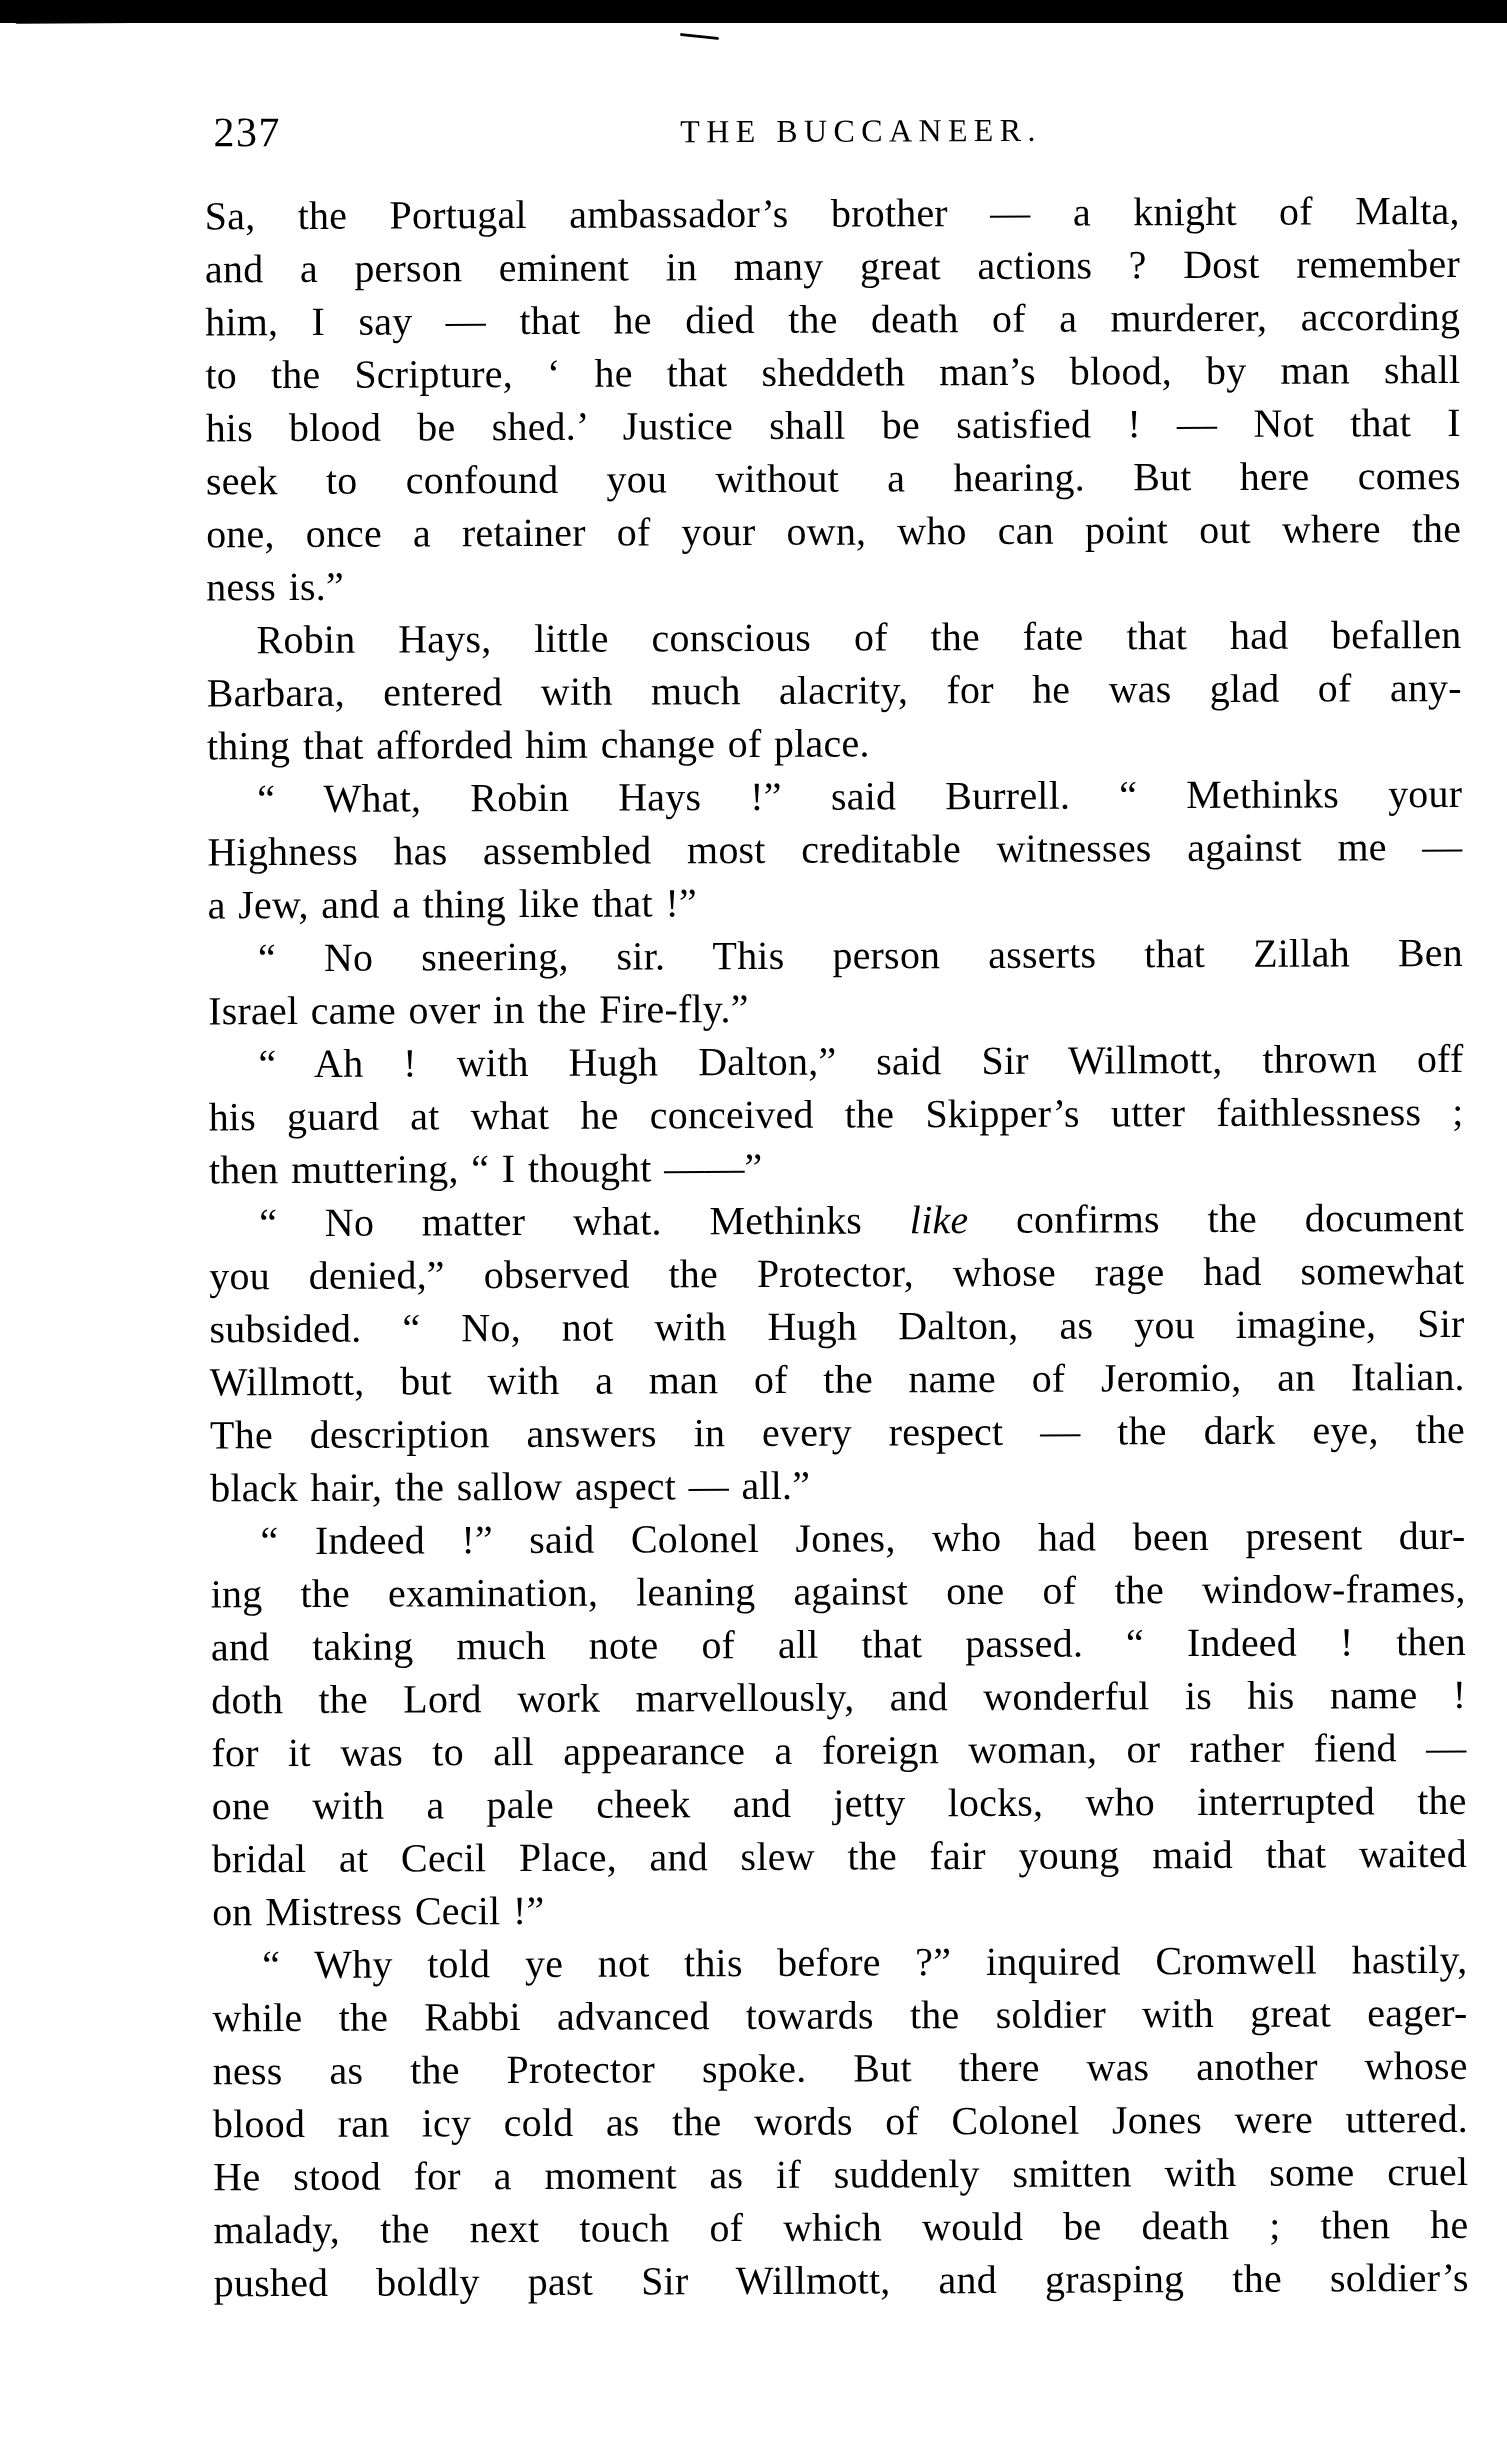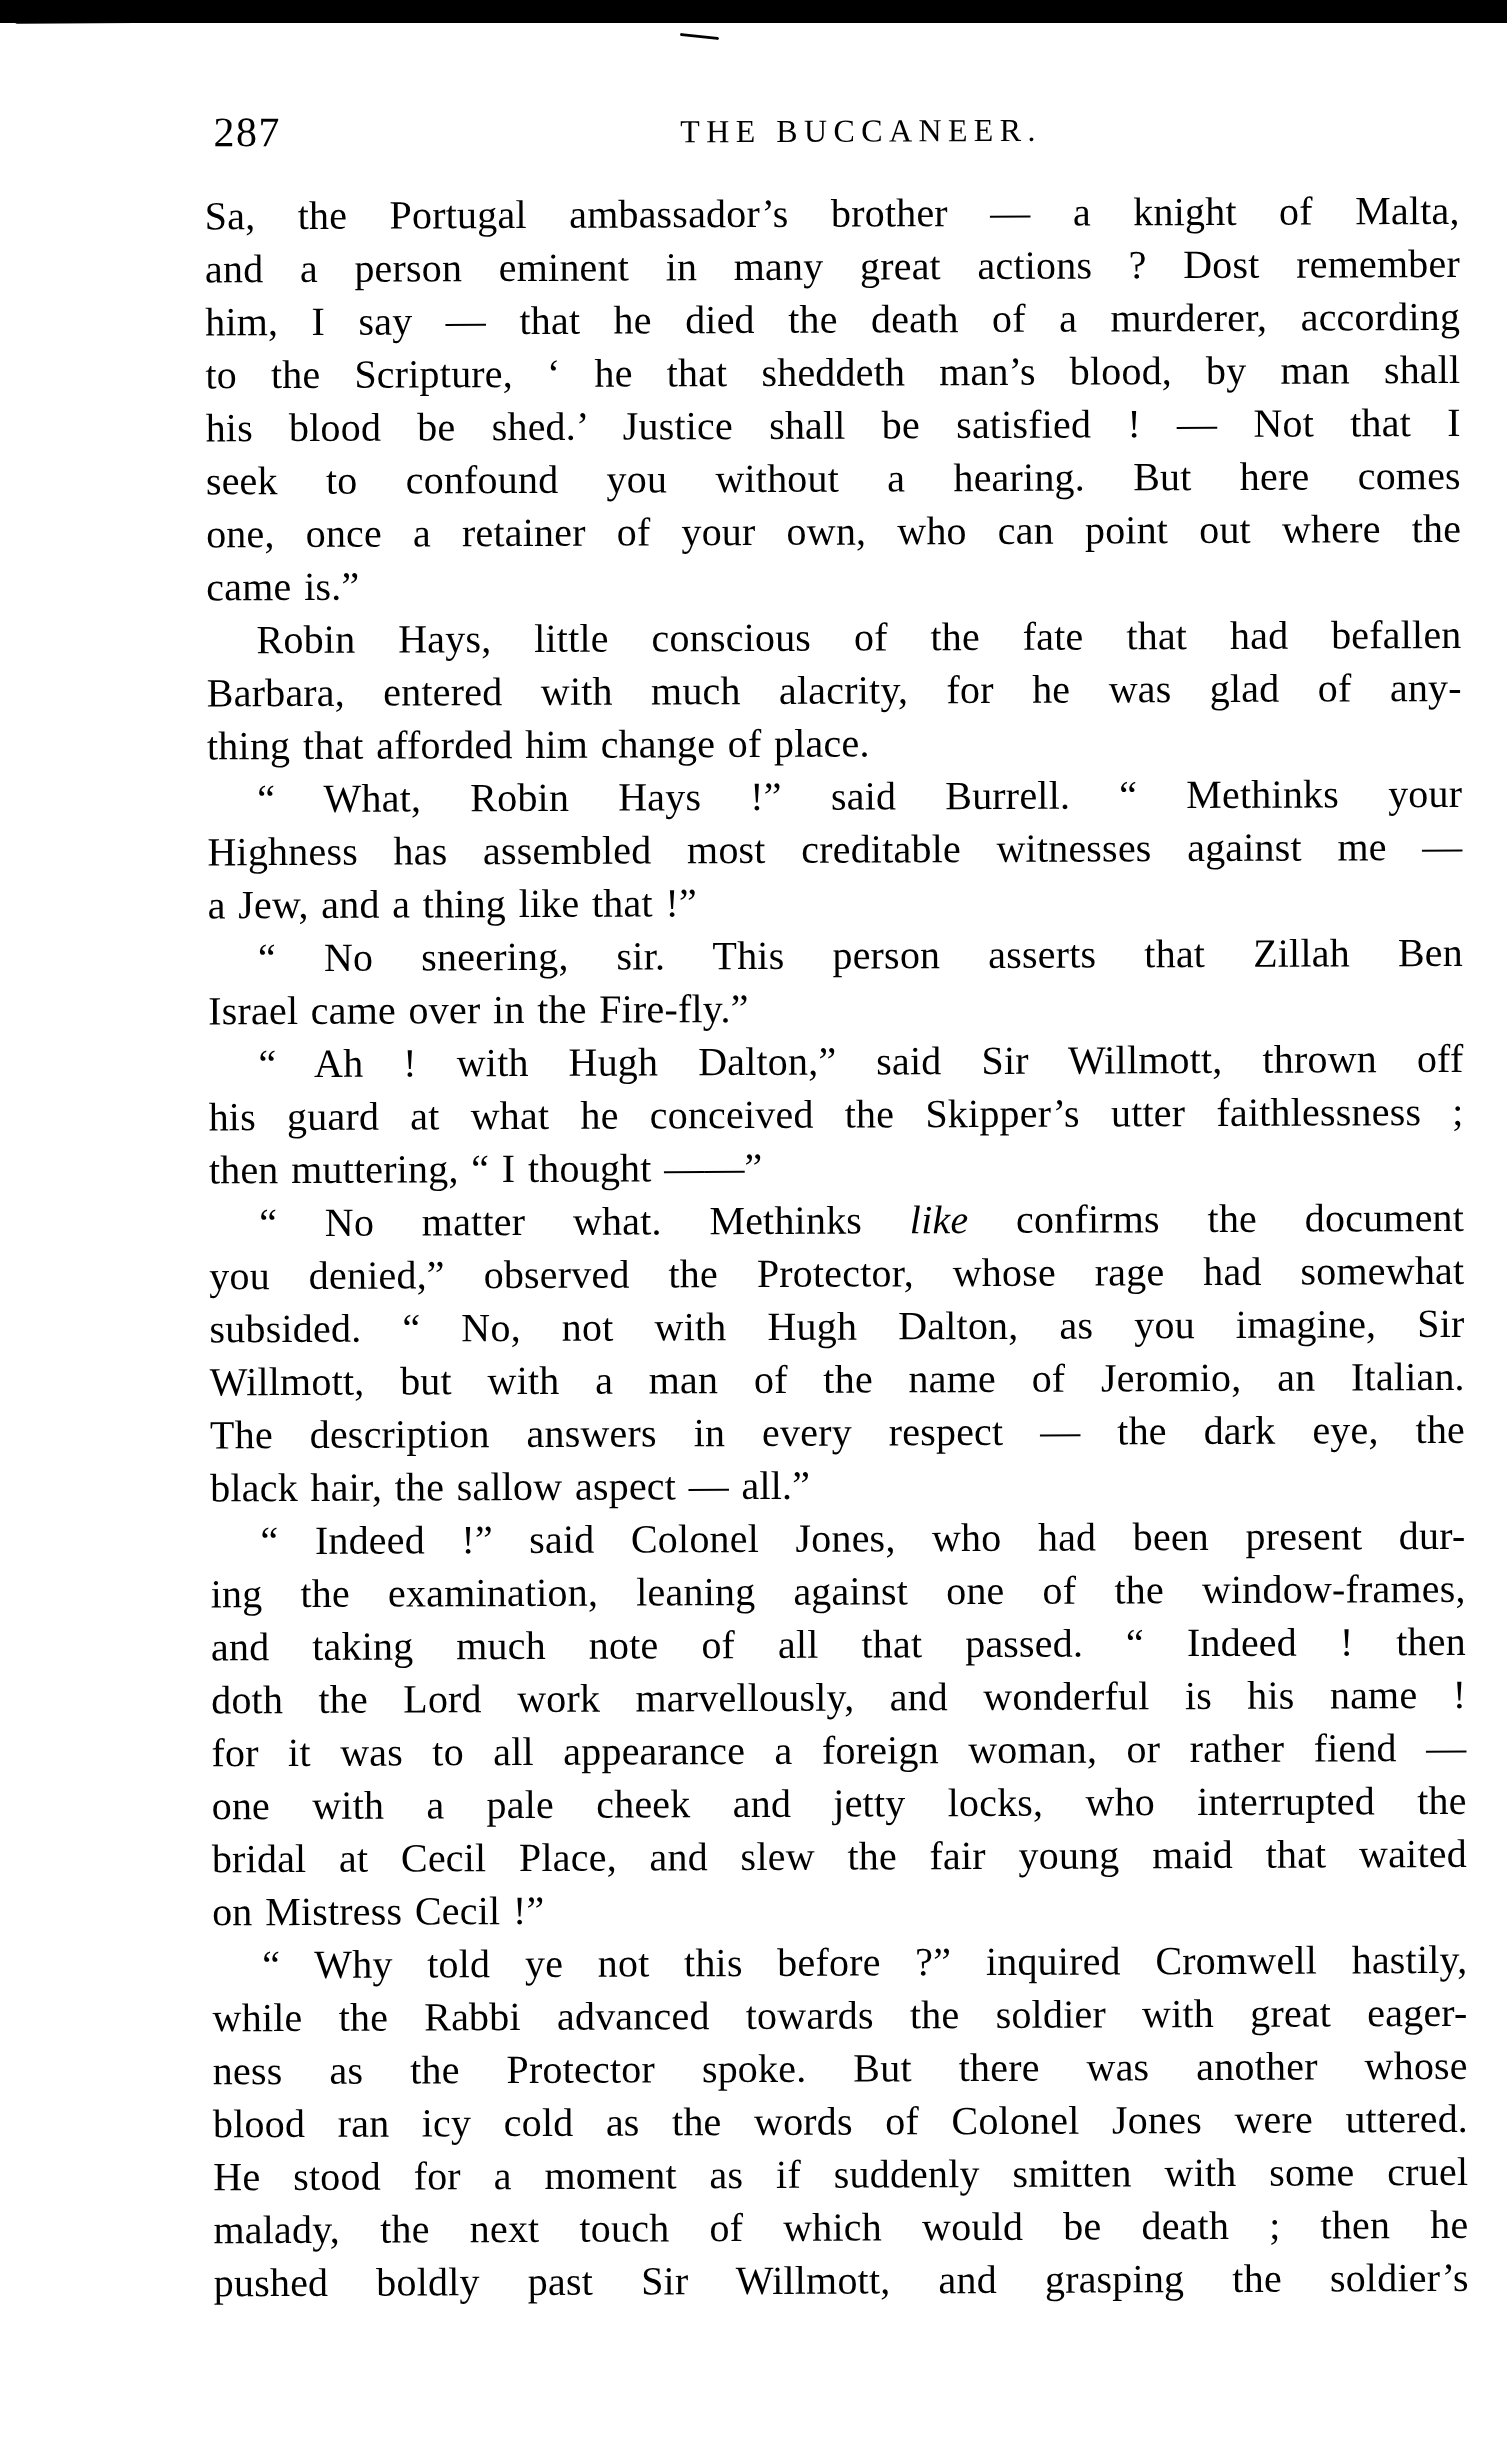--- a/index.html
+++ b/index.html
@@ -76,31 +76,31 @@
 </head>
 <body>
 
 <div class="scan-bar-top"></div>
 <div class="scan-streak streak-a"></div>
 <div class="scan-streak streak-b"></div>
 <div class="scan-streak streak-c"></div>
 <div class="scan-streak ink-speck"></div>
 
 <div class="sheet">
-  <div class="page-number">287</div>
+  <div class="page-number">237</div>
   <div class="running-title">THE BUCCANEER.</div>
   <div class="body-text">
       <div class="line"><span>Sa, the Portugal ambassador’s brother — a knight of Malta,</span></div>
       <div class="line"><span>and a person eminent in many great actions ?  Dost remember</span></div>
       <div class="line"><span>him, I say — that he died the death of a murderer, according</span></div>
       <div class="line"><span>to the Scripture, ‘ he that sheddeth man’s blood, by man shall</span></div>
       <div class="line"><span>his blood be shed.’  Justice shall be satisfied ! — Not that I</span></div>
       <div class="line"><span>seek to confound you without a hearing.  But here comes</span></div>
       <div class="line"><span>one, once a retainer of your own, who can point out where the</span></div>
-      <div class="line end"><span>came is.”</span></div>
+      <div class="line end"><span>ness is.”</span></div>
       <div class="line indent"><span>Robin Hays, little conscious of the fate that had befallen</span></div>
       <div class="line"><span>Barbara, entered with much alacrity, for he was glad of any-</span></div>
       <div class="line end"><span>thing that afforded him change of place.</span></div>
       <div class="line indent"><span>“ What, Robin Hays !” said Burrell.  “ Methinks your</span></div>
       <div class="line"><span>Highness has assembled most creditable witnesses against me —</span></div>
       <div class="line end"><span>a Jew, and a thing like that !”</span></div>
       <div class="line indent"><span>“ No sneering, sir.  This person asserts that Zillah Ben</span></div>
       <div class="line end"><span>Israel came over in the Fire-fly.”</span></div>
       <div class="line indent"><span>“ Ah ! with Hugh Dalton,” said Sir Willmott, thrown off</span></div>
       <div class="line"><span>his guard at what he conceived the Skipper’s utter faithlessness ;</span></div>

